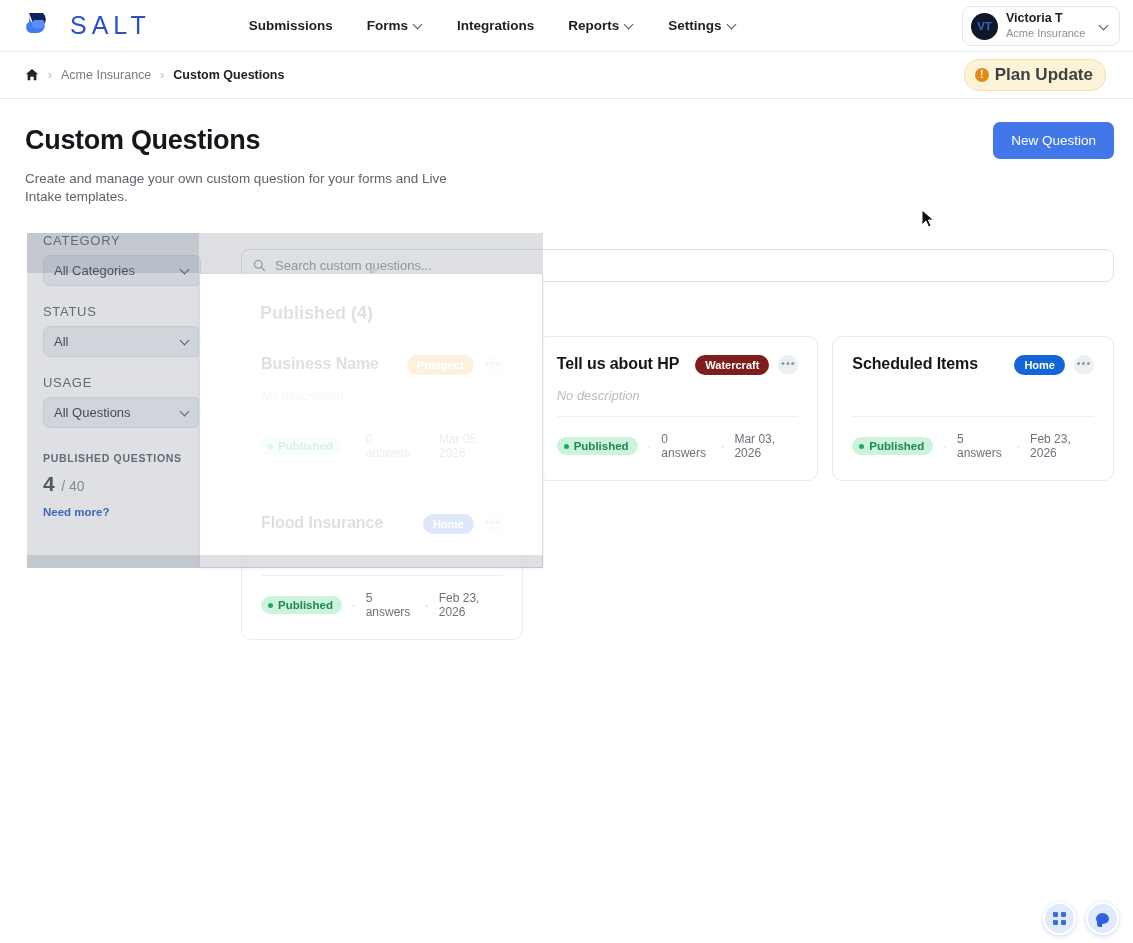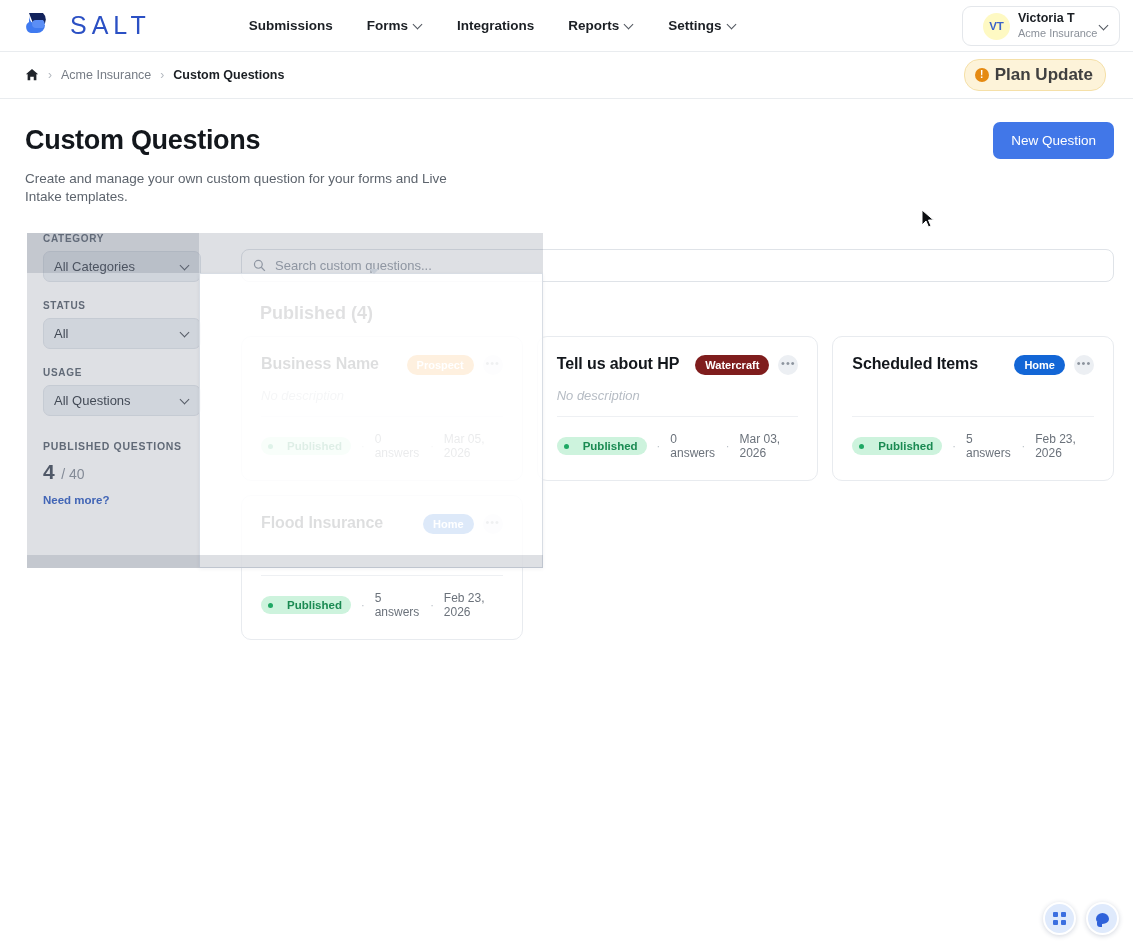--- a/index.html
+++ b/index.html
@@ -50,24 +50,24 @@
   }
   .profile {
     position: absolute; right: 13px; top: 6px;
     width: 158px; height: 40px;
     border: 1px solid #e4e7eb; border-radius: 9px;
     display: flex; align-items: center; background: #fff;
     cursor: pointer;
   }
   .avatar {
     width: 27px; height: 27px; border-radius: 50%;
-    background: #fef9c3; color: #3b63c9;
+    background: #0f172a; color: #3b63c9;
     font-size: 11.5px; font-weight: bold;
     display: flex; align-items: center; justify-content: center;
-    margin-left: 20px; flex: 0 0 auto;
+    margin-left: 8px; flex: 0 0 auto;
   }
   .profile-text { margin-left: 8px; line-height: 1.25; }
   .profile-name { font-size: 12.5px; font-weight: bold; color: #1b1f24; }
   .profile-org { font-size: 11px; color: #8a9099; }
   .profile-chev { margin-left: auto; margin-right: 10px; }
 
   
   .crumbbar {
     position: relative; height: 47px;
     display: flex; align-items: center;
@@ -117,21 +117,21 @@
 
   
   .content { position: relative; margin-top: 27px; height: 360px; }
 
   
   .sidebar {
     position: absolute; left: 27px; top: 0;
     width: 186px;
   }
   .flabel {
-    font-size: 10px; font-weight: bold; color: #5f6874;
+    font-size: 13px; font-weight: normal; color: #5f6874;
     letter-spacing: 0.7px; margin: 0 0 7px 16px;
   }
   .fselect {
     height: 31px; width: 158px; margin: 0 0 18px 16px;
     background: #eef1f5; border: 1px solid #dfe4ea; border-radius: 7px;
     display: flex; align-items: center; padding: 0 10px;
     cursor: pointer;
   }
   .fselect span { font-size: 13px; color: #39404a; }
   .fselect .chev { margin-left: auto; }
@@ -198,21 +198,21 @@
   }
   .card-foot {
     position: absolute; left: 19px; right: 19px; bottom: 20px;
     border-top: 1px solid #eef0f3; padding-top: 15px;
     display: flex; align-items: center; gap: 10px;
   }
   .status-pill {
     background: #cdf3dd; color: #1a8a52;
     font-size: 11.5px; font-weight: bold;
     border-radius: 10px; padding: 3px 9px 3px 7px;
-    display: inline-flex; align-items: center; gap: 14px;
+    display: inline-flex; align-items: center; gap: 5px;
   }
   .status-dot { width: 5px; height: 5px; border-radius: 50%; background: #1fa864; }
   .meta-dot { color: #b9bfc6; font-size: 11px; }
   .meta { font-size: 12px; color: #6b727b; }
 
   
   .dim-layer {
     position: absolute; left: 27px; top: 0;
     width: 172px; height: 335px;
     background: rgba(105,115,130,0.22);

